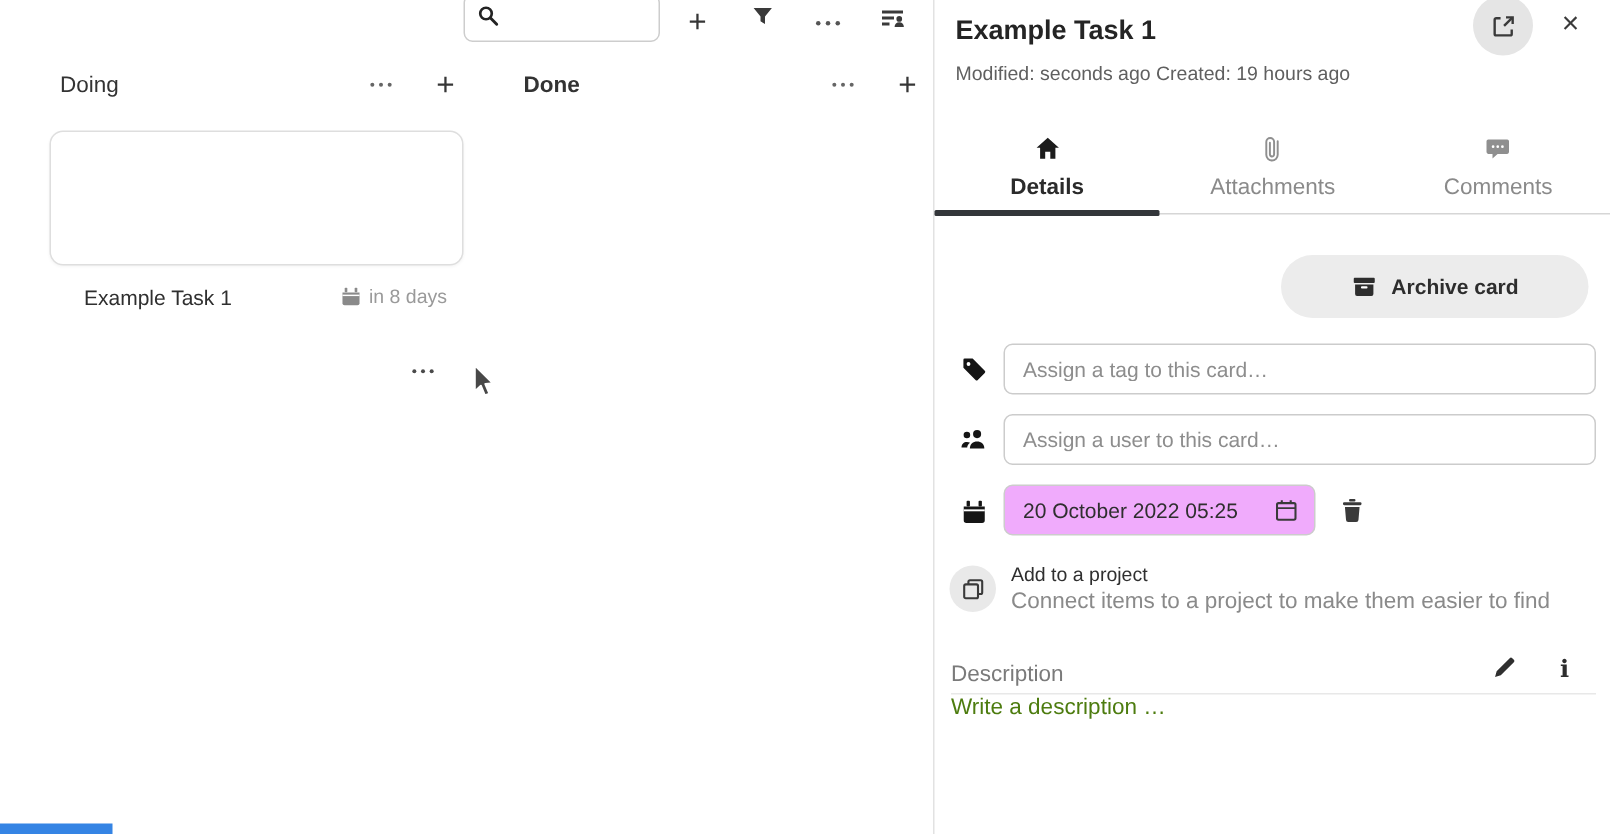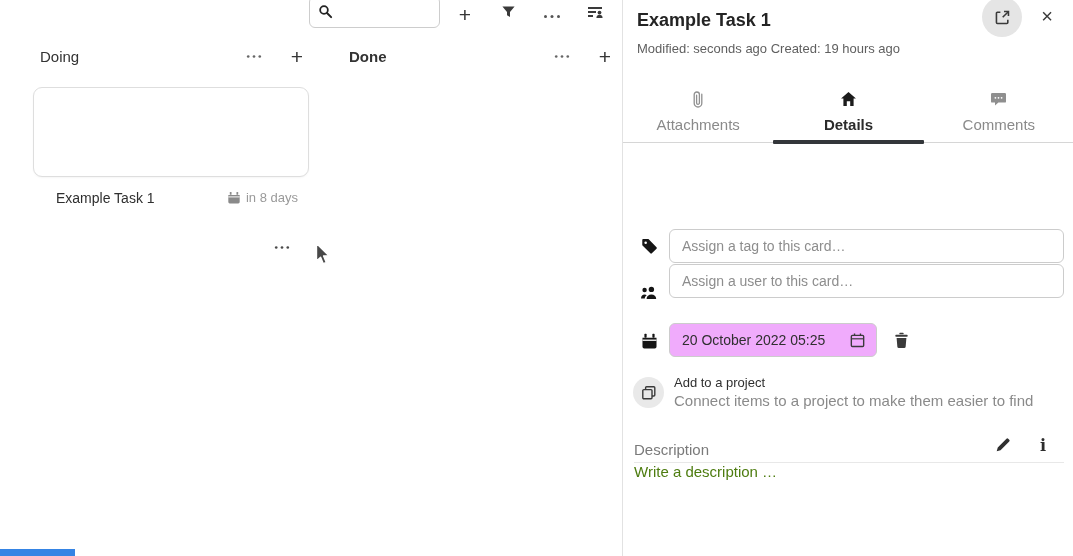--- a/index.html
+++ b/index.html
@@ -188,67 +188,75 @@
   <div class="circle-btn">
     <svg width="17" height="17" viewBox="0 0 16 16">
         <path d="M6 3 H3.2 a0.9 0.9 0 0 0 -0.9 0.9 v8.9 a0.9 0.9 0 0 0 0.9 0.9 h8.9 a0.9 0.9 0 0 0 0.9 -0.9 V10" fill="none" stroke="#3a3a3a" stroke-width="1.5"></path>
         <path d="M8.2 7.8 L13.4 2.6" stroke="#3a3a3a" stroke-width="1.5"></path>
         <path d="M9.4 2.4 h4.2 v4.2" fill="none" stroke="#3a3a3a" stroke-width="1.5"></path>
       </svg>
   </div>
   <div class="close-btn">×</div>
 
   <div class="tabs">
+    <div class="tab active">
+      <span class="tab-icon">
+        <svg width="17" height="16" viewBox="0 0 16 15">
+            <path d="M8 0.8 L15 7 H12.8 V14 H9.6 V9.6 H6.4 V14 H3.2 V7 H1 Z" fill="#1c1c1c"></path>
+          </svg>
+      </span>
+      <span class="tab-label">Details</span>
+    </div>
     <div class="tab">
       <span class="tab-icon">
         <svg width="12" height="19" viewBox="0 0 12 19">
             <path d="M9.8 4.2 v9 a3.8 3.8 0 0 1 -7.6 0 V4.6 a2.6 2.6 0 0 1 5.2 0 v8.3 a1.4 1.4 0 0 1 -2.8 0 V5.2" fill="none" stroke="#8f8f8f" stroke-width="1.3" stroke-linecap="round"></path>
           </svg>
       </span>
       <span class="tab-label">Attachments</span>
-    </div>
-    <div class="tab active">
-      <span class="tab-icon">
-        <svg width="17" height="16" viewBox="0 0 16 15">
-            <path d="M8 0.8 L15 7 H12.8 V14 H9.6 V9.6 H6.4 V14 H3.2 V7 H1 Z" fill="#1c1c1c"></path>
-          </svg>
-      </span>
-      <span class="tab-label">Details</span>
     </div>
     <div class="tab">
       <span class="tab-icon">
         <svg width="17" height="15" viewBox="0 0 17 15">
             <path d="M2.2 1 h12.6 a1.2 1.2 0 0 1 1.2 1.2 v7.2 a1.2 1.2 0 0 1 -1.2 1.2 H8.4 L5 13.6 V10.6 H2.2 A1.2 1.2 0 0 1 1 9.4 V2.2 A1.2 1.2 0 0 1 2.2 1 Z" fill="#8f8f8f"></path>
             <circle cx="5.4" cy="5.8" r="0.9" fill="#fff"></circle>
             <circle cx="8.5" cy="5.8" r="0.9" fill="#fff"></circle>
             <circle cx="11.6" cy="5.8" r="0.9" fill="#fff"></circle>
           </svg>
       </span>
       <span class="tab-label">Comments</span>
     </div>
   </div>
 
+  <div id="btn-archive" class="pill-btn">
+    <svg width="17" height="16" viewBox="0 0 17 16">
+        <rect x="1.5" y="2.2" width="14" height="3.4" rx="0.6" fill="#2d2d2d"></rect>
+        <path d="M2.4 6.6 h12.2 v6.4 a1.3 1.3 0 0 1 -1.3 1.3 H3.7 a1.3 1.3 0 0 1 -1.3 -1.3 Z" fill="#2d2d2d"></path>
+        <rect x="6.3" y="7.9" width="4.4" height="1.5" rx="0.7" fill="#ffffff"></rect>
+      </svg>
+    <span>Archive card</span>
+  </div>
 
   <div class="row-icon" style="top:237px;">
     <svg width="17" height="17" viewBox="0 0 16 16">
         <path d="M1.2 1.8 a0.8 0.8 0 0 1 0.8 -0.8 h5 l7.6 7.6 a1 1 0 0 1 0 1.4 l-4.4 4.4 a1 1 0 0 1 -1.4 0 L1.2 6.8 Z" fill="#151515"></path>
         <circle cx="4.4" cy="4.4" r="1.2" fill="#ffffff"></circle>
       </svg>
   </div>
   <input class="assign-input" style="top: 229px;" placeholder="Assign a tag to this card…">
 
   <div class="row-icon" style="top:283px;">
     <svg width="18" height="15" viewBox="0 0 18 15">
         <circle cx="11.4" cy="4.4" r="2.7" fill="#151515"></circle>
         <path d="M6.6 14 c0-3 2.1-4.6 4.8-4.6 s4.8 1.6 4.8 4.6 Z" fill="#151515"></path>
         <circle cx="4.6" cy="5" r="2.2" fill="#151515"></circle>
         <path d="M1 13.4 c0-2.5 1.6-3.8 3.6-3.8 c0.8 0 1.5 0.2 2.1 0.6 c-1.2 0.9-1.9 2-1.9 3.2 Z" fill="#151515"></path>
       </svg>
   </div>
-  <input class="assign-input" style="top: 264px;" placeholder="Assign a user to this card…">
+  <input class="assign-input" style="top: 276px;" placeholder="Assign a user to this card…">
 
   <div class="row-icon" style="top:332px;">
     <svg width="17" height="17" viewBox="0 0 16 16">
         <rect x="3.2" y="0.8" width="2.1" height="3.6" rx="0.6" fill="#151515"></rect>
         <rect x="10.7" y="0.8" width="2.1" height="3.6" rx="0.6" fill="#151515"></rect>
         <path d="M1.4 4.4 h13.2 v8.6 a1.7 1.7 0 0 1 -1.7 1.7 H3.1 a1.7 1.7 0 0 1 -1.7 -1.7 Z" fill="#151515"></path>
         <rect x="1.4" y="6.2" width="13.2" height="1.2" fill="#ffffff"></rect>
       </svg>
   </div>
   <div class="date-field">

